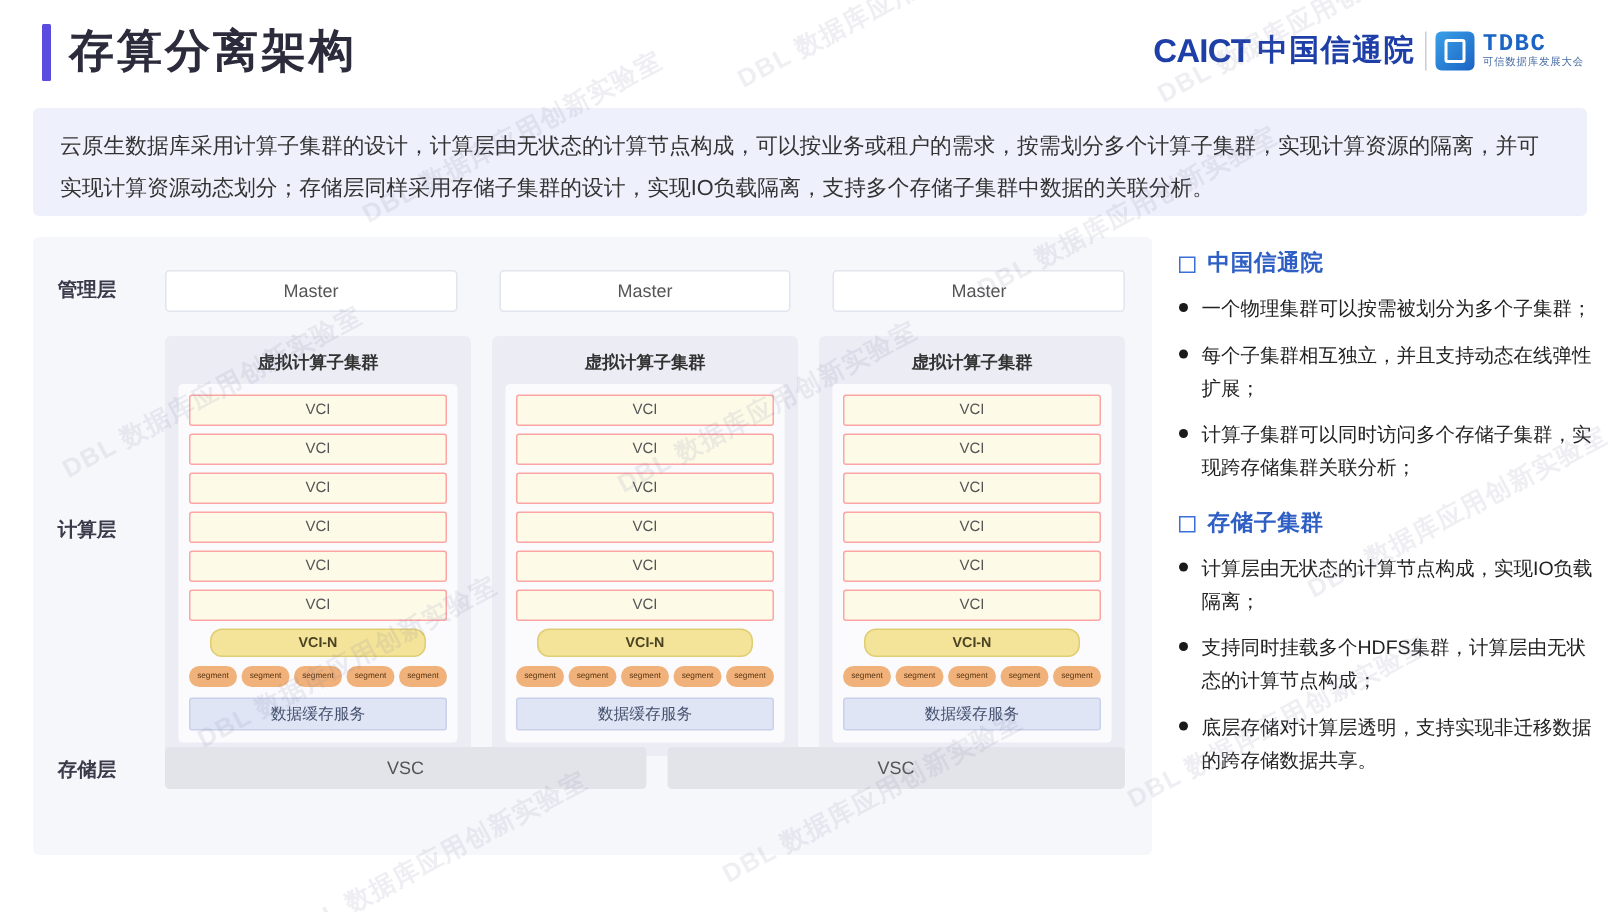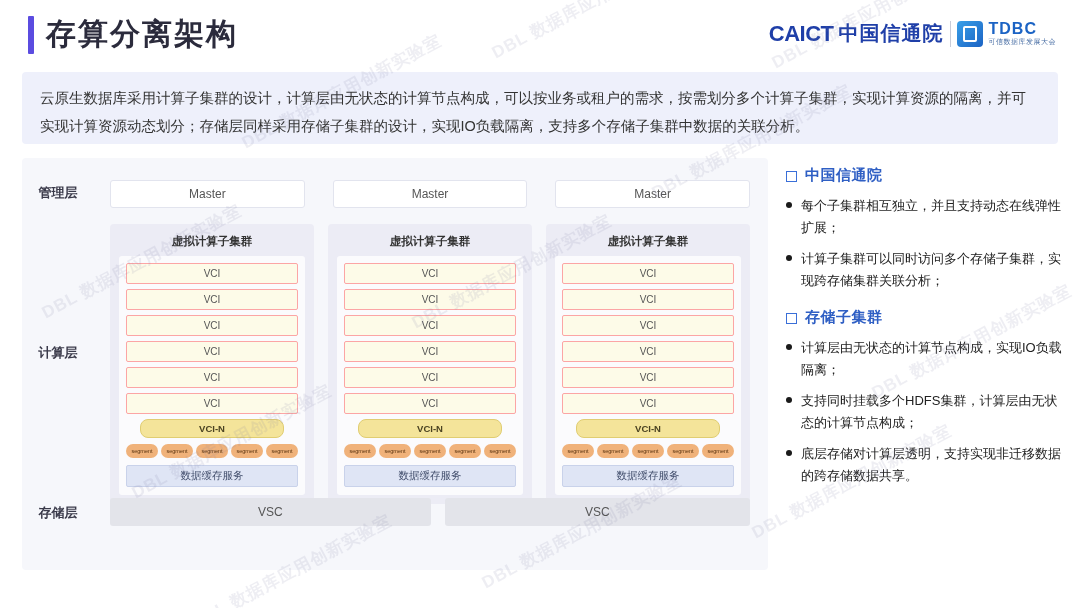--- a/index.html
+++ b/index.html
@@ -29,21 +29,21 @@
   .logo-wrap{position:absolute;right:24px;top:20px;display:flex;align-items:center;gap:6px;}
   .logo-caict{display:flex;align-items:center;gap:5px;}
   .caict-en{font-size:22px;font-weight:800;color:#1f3fa8;letter-spacing:-0.5px;}
   .caict-cn{font-size:20px;font-weight:800;color:#1f3fa8;letter-spacing:1px;}
   .divider-v{width:1px;height:26px;background:#c9ccd8;}
   .logo-tdbc{display:flex;align-items:center;gap:6px;}
   .tdbc-mark{width:26px;height:26px;background:linear-gradient(135deg,#3aa0e8,#1b63c4);border-radius:4px;position:relative;}
   .tdbc-mark:after{content:"";position:absolute;left:6px;top:5px;width:14px;height:16px;
      border:2px solid #fff;border-radius:2px;box-sizing:border-box;}
   .tdbc-txt{line-height:1.05;}
-  .tdbc-title{font-size:16px;font-weight:800;color:#1b63c4;letter-spacing:1px;}
+  .tdbc-title{font-size:16px;font-weight:800;color:#1b63c4;letter-spacing:1px;font-family:Liberation Mono, monospace;}
   .tdbc-sub{font-size:7px;color:#4a6fa5;letter-spacing:0.5px;}
   
   .intro{
     position:absolute;left:22px;top:72px;width:1036px;height:72px;
     background:#eef0fb;border-radius:4px;
     padding:12px 18px;box-sizing:border-box;
     font-size:14.5px;line-height:28px;color:#333;
   }
   
   .diagram{
@@ -207,20 +207,24 @@
     <div class="vsc-box" style="flex:1.05;">VSC</div>
     <div class="vsc-box" style="flex:1;">VSC</div>
   </div>
 </div>
 
 <div class="right-col">
 
   <div class="sec-head">
     <div class="sec-sq"></div>
     <div class="sec-title">中国信通院</div>
+  </div>
+  <div class="bullet">
+    <div class="dot"></div>
+    <div class="btxt">一个物理集群可以按需被划分为多个子集群；</div>
   </div>
   <div class="bullet">
     <div class="dot"></div>
     <div class="btxt">每个子集群相互独立，并且支持动态在线弹性扩展；</div>
   </div>
   <div class="bullet">
     <div class="dot"></div>
     <div class="btxt">计算子集群可以同时访问多个存储子集群，实现跨存储集群关联分析；</div>
   </div>
 

